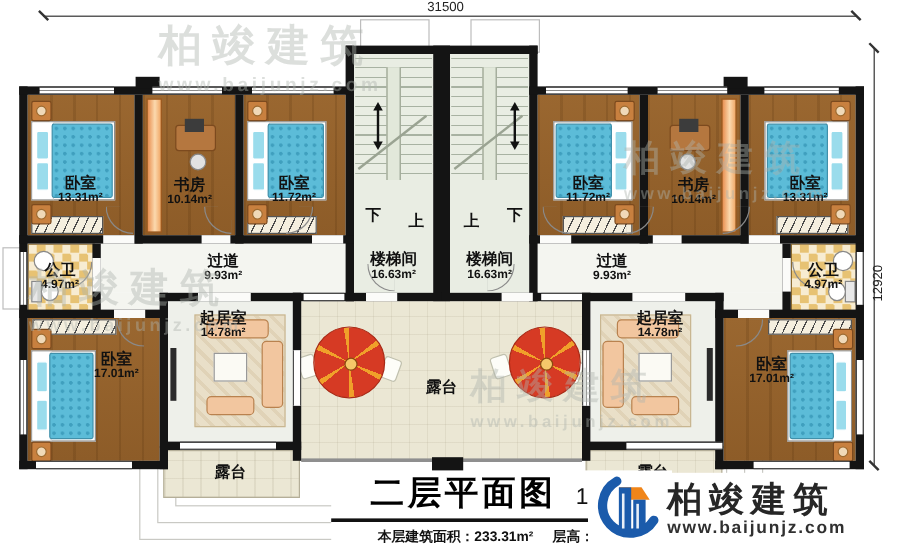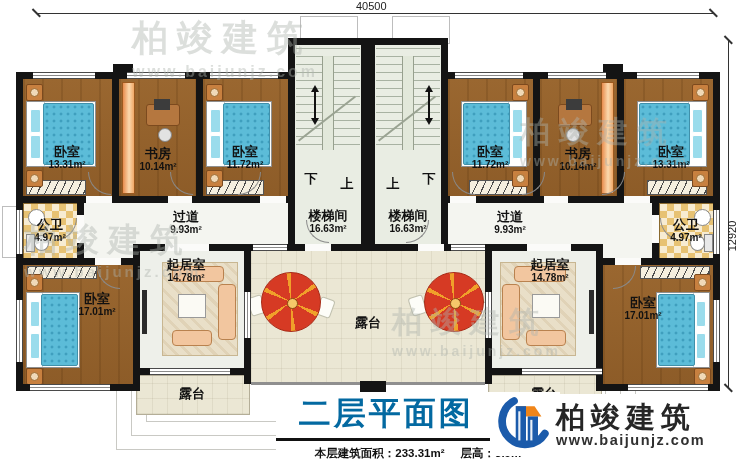--- a/index.html
+++ b/index.html
@@ -68,21 +68,21 @@
   .wm{position:absolute;z-index:45;pointer-events:none;color:#aeb4ae;opacity:.42;white-space:nowrap;}
   .wm .wm-name{font-weight:900;letter-spacing:9px;}
   .wm .wm-url{font-weight:bold;letter-spacing:3px;}
   .wm1 .wm-name{font-size:36px;} .wm1 .wm-url{font-size:16px;}
   .wm2 .wm-name{font-size:30px;} .wm2 .wm-url{font-size:14px;}
   .wm3 .wm-name{font-size:33px;} .wm3 .wm-url{font-size:15px;}
   .wm4 .wm-name{font-size:30px;} .wm4 .wm-url{font-size:14px;}
   
   .title-block{position:absolute;left:276px;top:392px;width:284px;z-index:60;background:#fff;text-align:center;}
   .tb-row{display:flex;align-items:baseline;justify-content:center;gap:16px;border-bottom:3px solid #111;padding-bottom:2px;}
-  .tb-title{font-size:32px;font-weight:bold;letter-spacing:3px;color:#0369a1;}
+  .tb-title{font-size:28px;font-weight:bold;letter-spacing:3px;color:#000000;}
   .tb-scale{font-size:19px;color:#111;}
   .tb-sub{margin-top:5px;font-size:11.5px;font-weight:bold;color:#111;}
   .logo{position:absolute;left:490px;top:394px;width:256px;z-index:60;background:#fff;display:flex;align-items:center;gap:6px;}
   .logo-text{display:flex;flex-direction:column;}
   .logo-name{font-size:29px;font-weight:900;color:#262626;letter-spacing:6px;line-height:1.05;}
   .logo-url{font-size:14.5px;font-weight:bold;color:#303030;letter-spacing:1.5px;}
 </style>
 </head>
 <body>
 
@@ -385,21 +385,21 @@
     </div>
 
   <div class="stair-dir" style="left:311px;top:179px;">下</div>
   <div class="stair-dir" style="left:347px;top:184px;">上</div>
   <div class="stair-dir" style="left:393px;top:184px;">上</div>
   <div class="stair-dir" style="left:429px;top:179px;">下</div>
 
   <div class="dim-line" style="left:36px;top:13px;width:678px;height:1px;"></div>
   <div class="dim-tick" style="left:31px;top:12px;"></div>
   <div class="dim-tick" style="left:708px;top:12px;"></div>
-  <div class="dim-text" style="left:356px;top:0px;">40500</div>
+  <div class="dim-text" style="left:356px;top:0px;">31500</div>
   <div class="dim-line" style="left:728px;top:40px;width:1px;height:348px;"></div>
   <div class="dim-tick" style="left:723px;top:39px;"></div>
   <div class="dim-tick" style="left:723px;top:387px;"></div>
   <div class="dim-text" style="left:717px;top:230px;transform:rotate(-90deg);transform-origin:center;">12920</div>
 
   <div class="wm wm1" style="left:132px;top:14px;">
     <div class="wm-name">柏竣建筑</div>
     <div class="wm-url">www.baijunjz.com</div>
   </div>
   <div class="wm wm2" style="left:520px;top:112px;">

